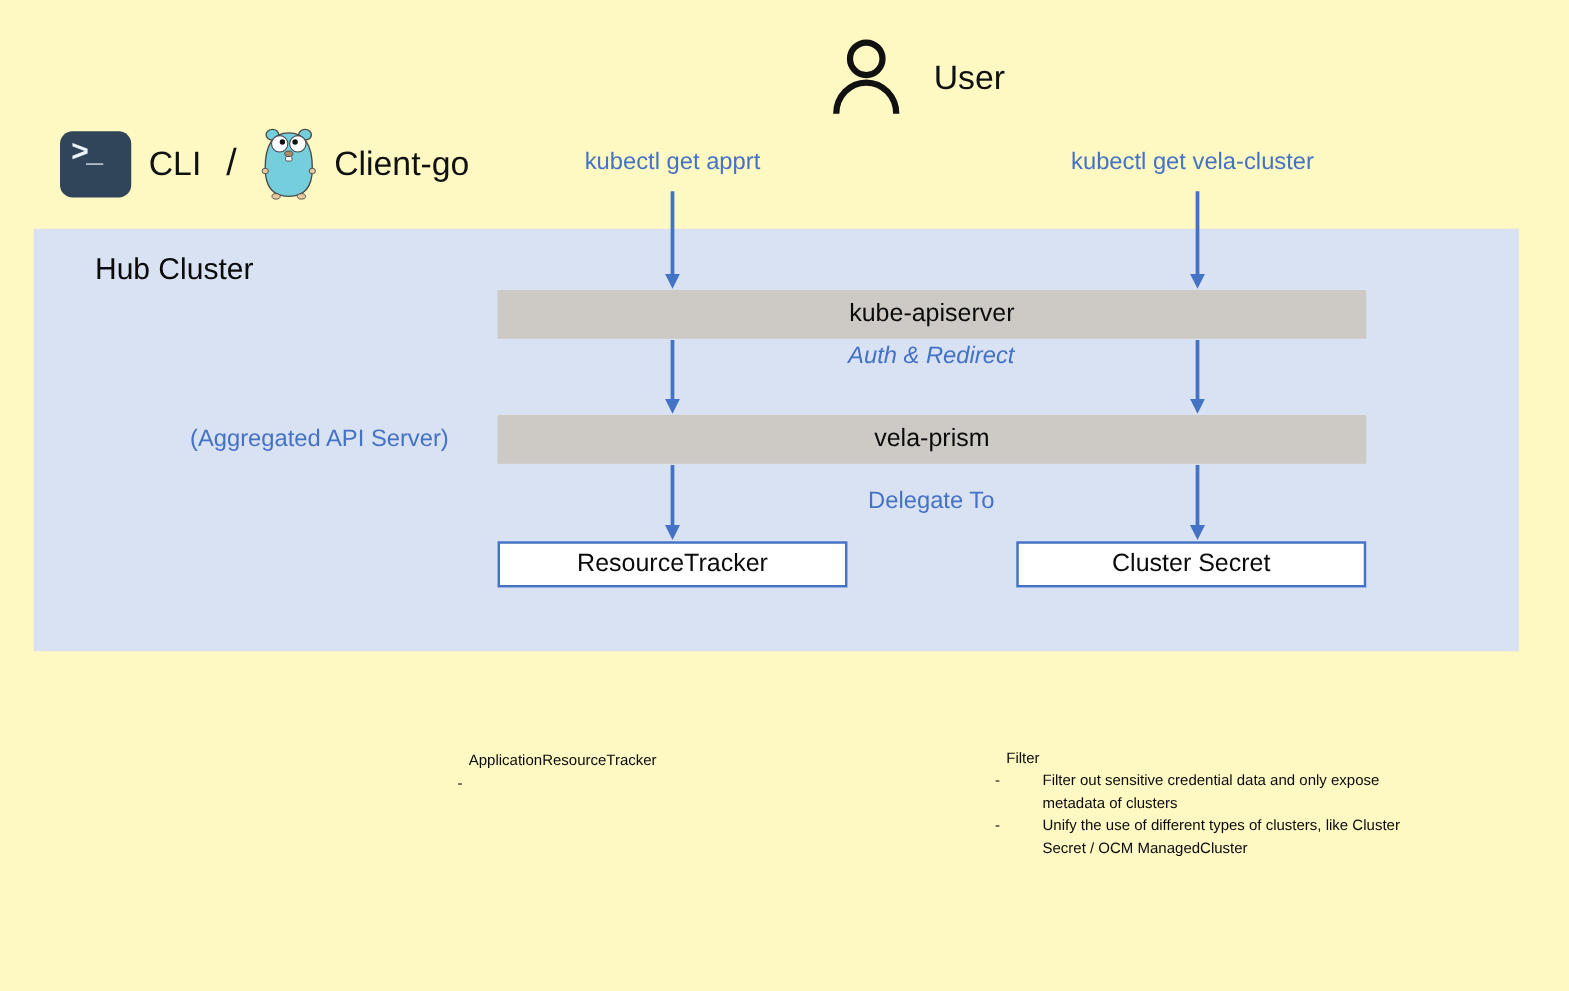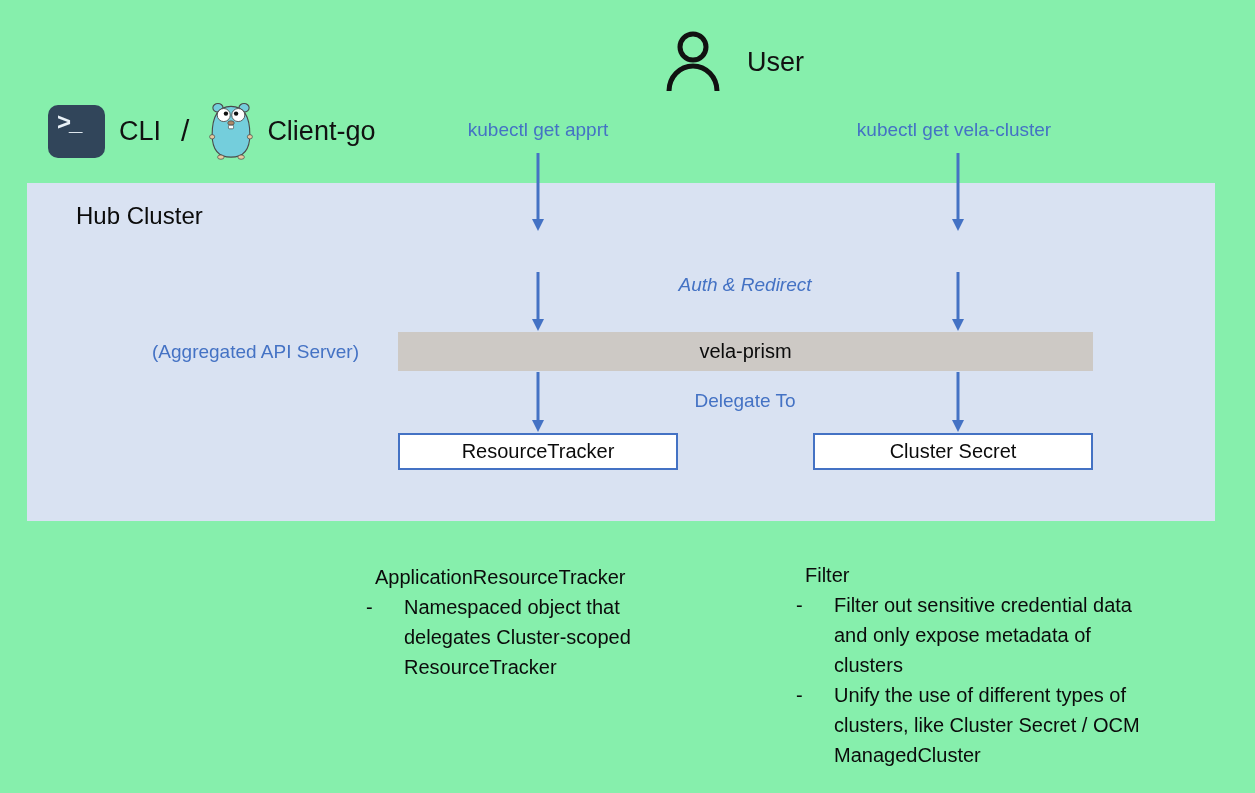--- a/index.html
+++ b/index.html
@@ -5,21 +5,21 @@
   :root{
     --accent-blue:#4472C4;
     --panel-bg:#D9E2F2;
     --bar-bg:#CDC9C5;
     --terminal-bg:#31455A;
     --gopher-blue:#74CEDC;
     --ink:#111111;
   }
   html,body{margin:0;padding:0;background:#ffffff;}
   .page{
-    position:relative;width:1255px;height:793px;background:#86efac;overflow:hidden;
+    position:relative;width:1255px;height:793px;background:#fef9c3;overflow:hidden;
     font-family:"Liberation Sans",sans-serif;color:var(--ink);
   }
 
   
   .user-group{position:absolute;left:665px;top:31px;display:flex;align-items:center;gap:26px;}
   .user-label{font-size:27px;color:#111;}
 
   
   .cli-row{position:absolute;left:48px;top:103px;display:flex;align-items:center;gap:14px;height:56px;}
   .terminal-icon{
@@ -64,21 +64,21 @@
     display:flex;align-items:center;justify-content:center;font-size:20px;color:#0b0b0b;
   }
   .box-left{left:398px;}
   .box-right{left:813px;}
 
   
   .arrows{position:absolute;left:0;top:0;pointer-events:none;}
   .arrow-line{stroke:var(--accent-blue);stroke-width:3;}
 
   
-  .notes{position:absolute;font-size:20px;line-height:1.5;color:#0b0b0b;}
+  .notes{position:absolute;font-size:12px;line-height:1.5;color:#0b0b0b;margin-top:37px;}
   .notes-left{left:366px;top:562px;width:330px;}
   .notes-right{left:796px;top:560px;width:355px;}
   .notes-title{padding-left:9px;}
   .bullet{display:flex;}
   .bullet .dash{width:38px;flex:0 0 38px;}
   .bullet .dash::before{content:"-";}
   .bullet .btext{flex:1;}
 </style>
 </head>
 <body>
@@ -131,33 +131,33 @@
       <ellipse cx="44" cy="76" rx="4.5" ry="3" fill="#e8c9a0" stroke="#4a4a4a" stroke-width="1"></ellipse>
     </svg>
     <span class="clientgo-label">Client-go</span>
   </div>
 
   <div class="cmd cmd-left">kubectl get apprt</div>
   <div class="cmd cmd-right">kubectl get vela-cluster</div>
 
   <div class="hub-title">Hub Cluster</div>
 
+  <div class="bar bar-kube">kube-apiserver</div>
   <div class="flow-label label-auth">Auth &amp; Redirect</div>
   <div class="bar bar-prism">vela-prism</div>
   <div class="label-aggregated">(Aggregated API Server)</div>
   <div class="flow-label label-delegate">Delegate To</div>
 
   <div class="node-box box-right">Cluster Secret</div>
   <div class="node-box box-left">ResourceTracker</div>
 
   <div class="notes notes-left">
     <div class="notes-title">ApplicationResourceTracker</div>
     <div class="bullet">
       <span class="dash"></span>
-      <span class="btext">Namespaced object that delegates Cluster-scoped ResourceTracker</span>
     </div>
   </div>
 
   <div class="notes notes-right">
     <div class="notes-title">Filter</div>
     <div class="bullet">
       <span class="dash"></span>
       <span class="btext">Filter out sensitive credential data and only expose metadata of clusters</span>
     </div>
     <div class="bullet">

